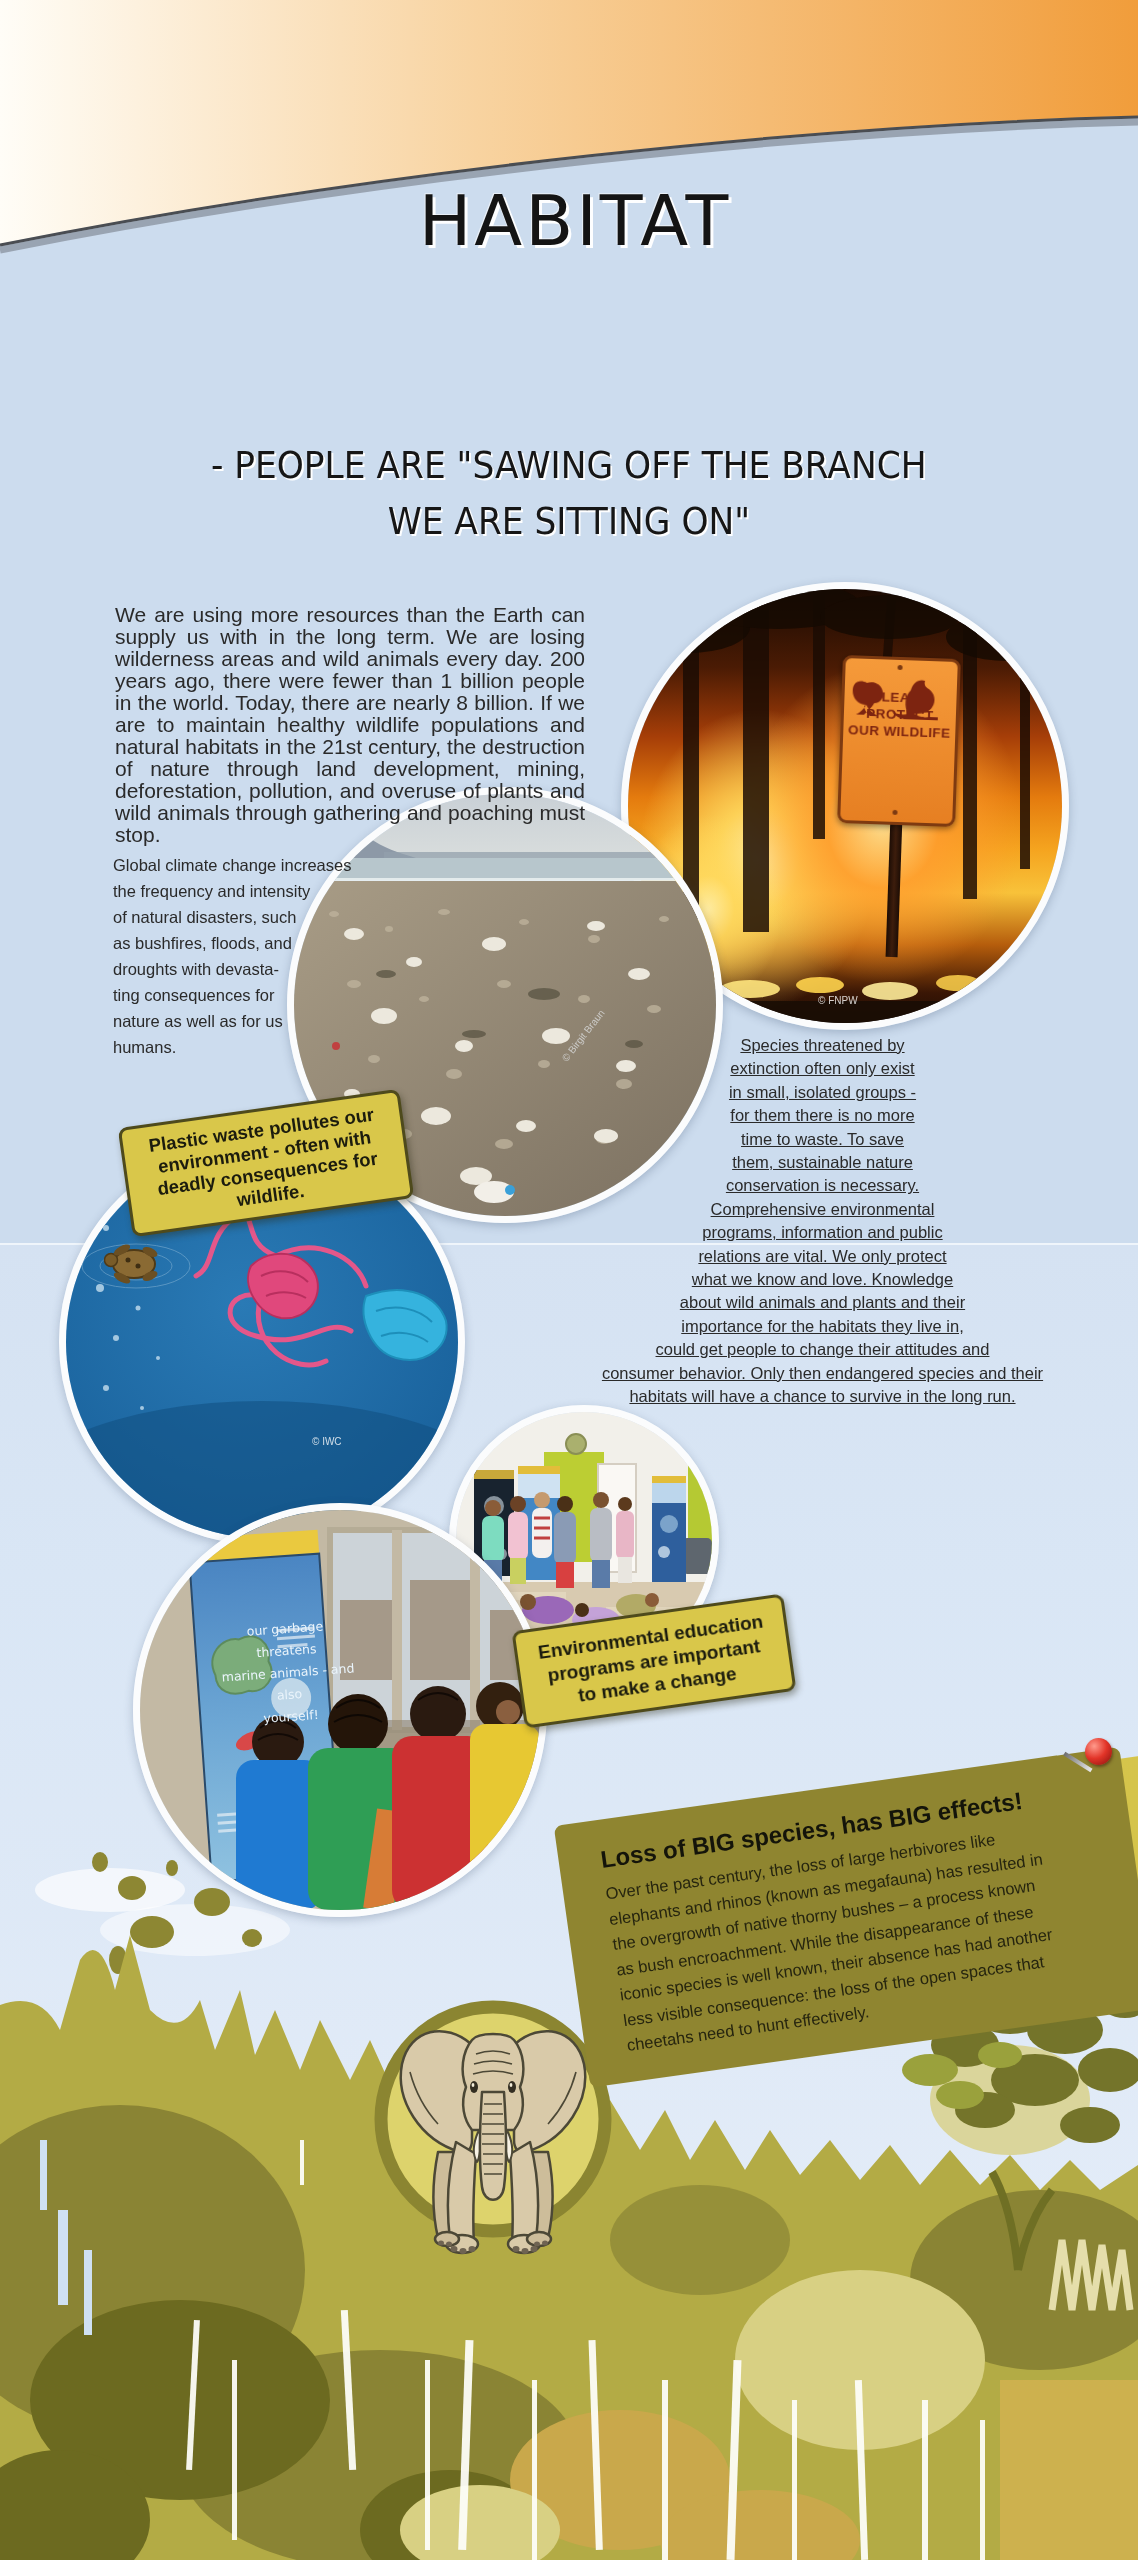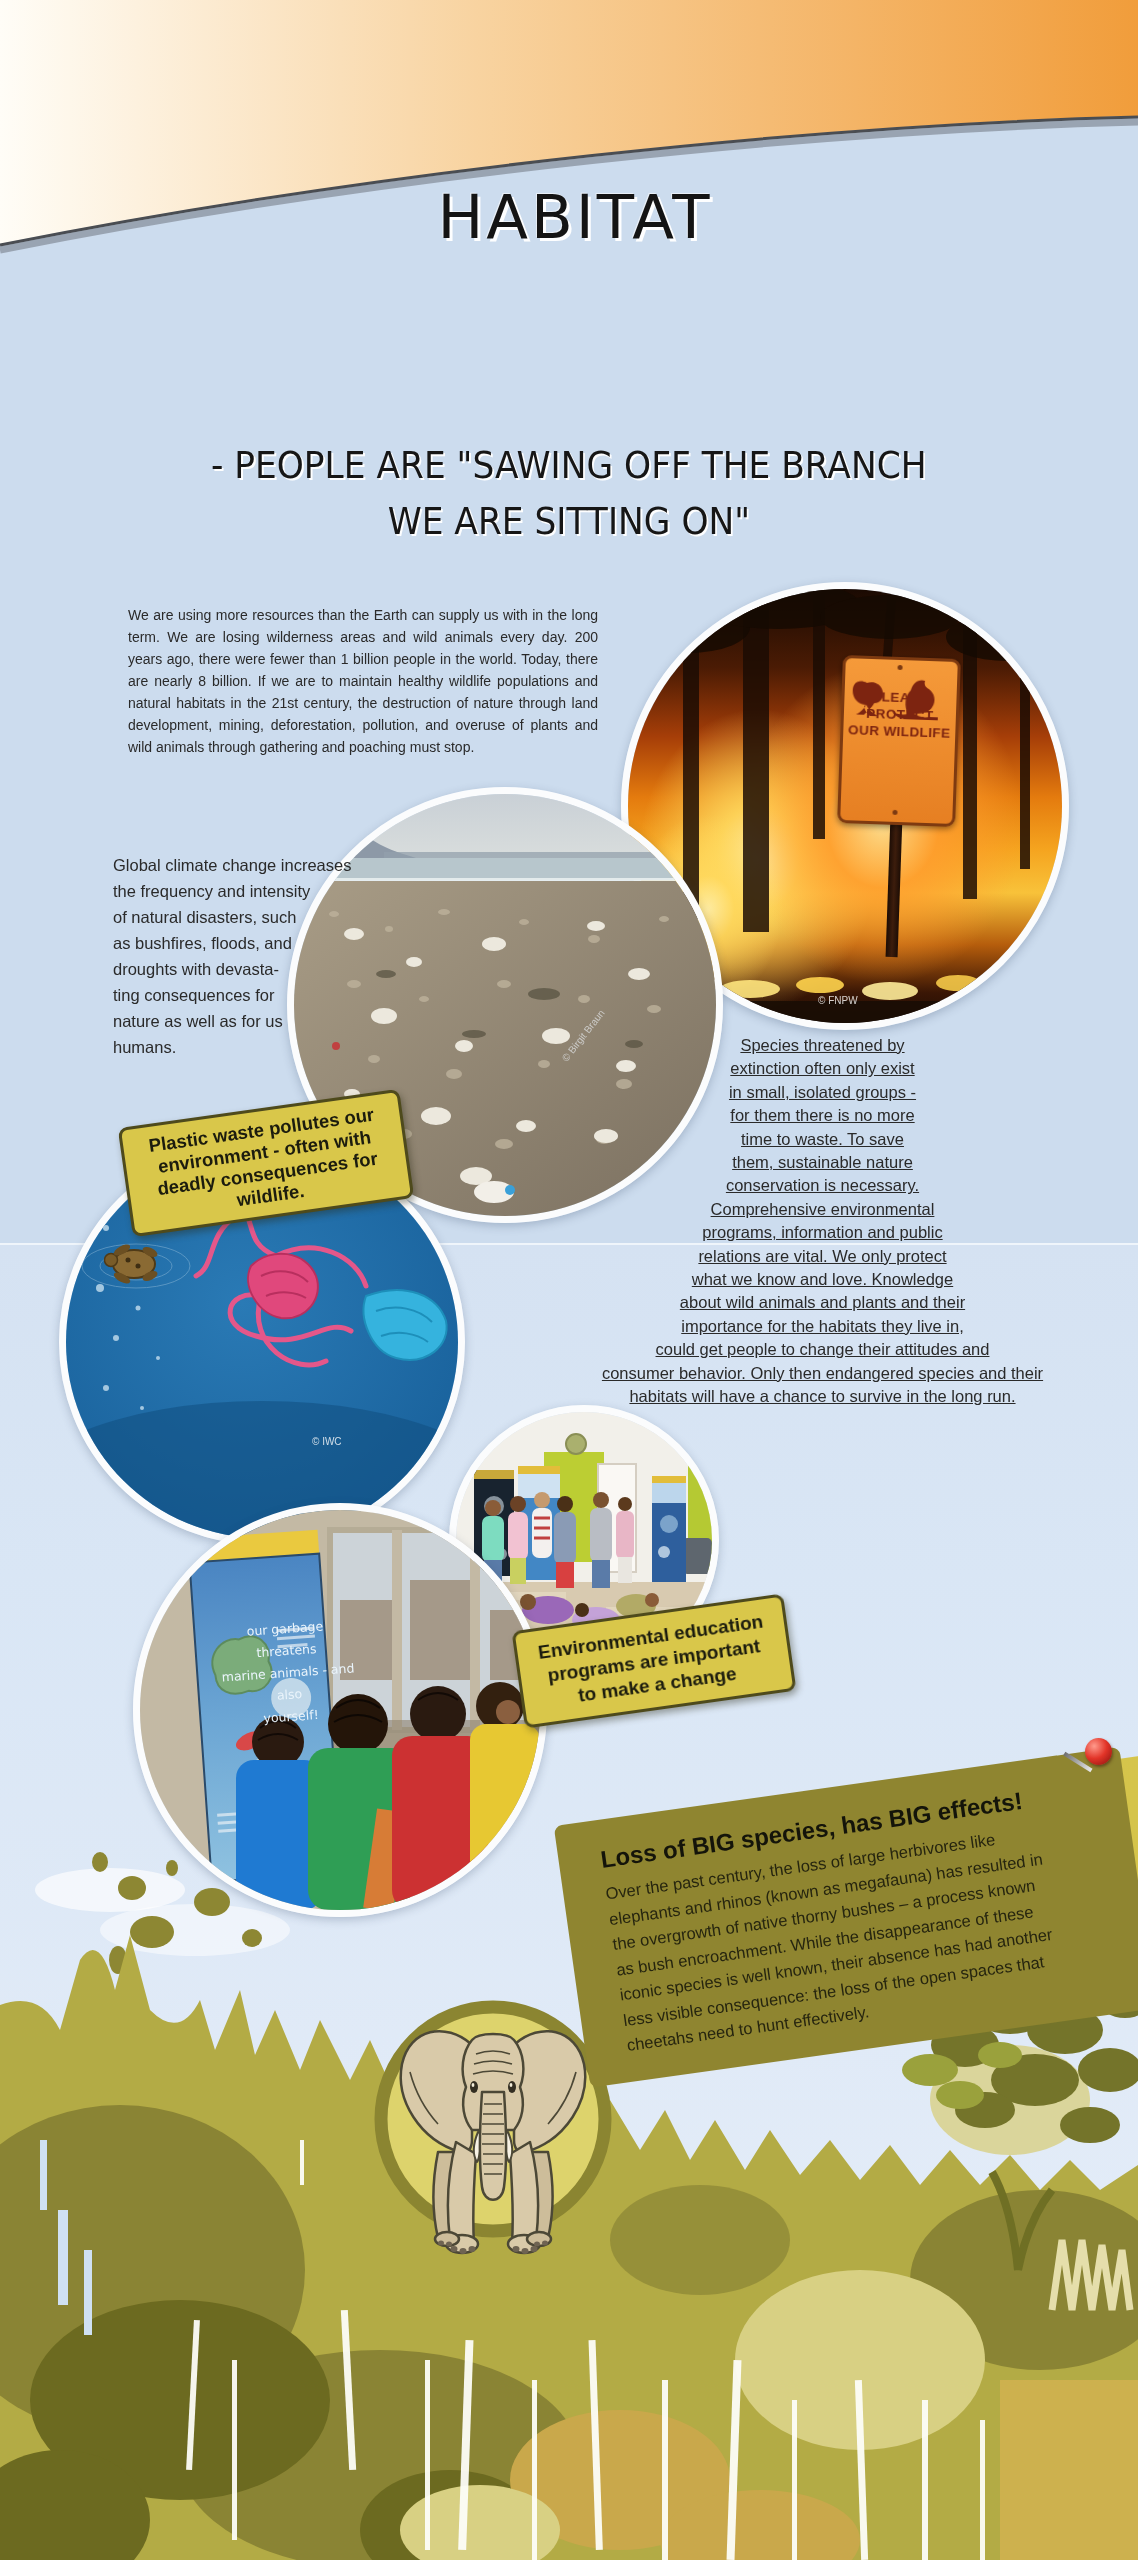--- a/index.html
+++ b/index.html
@@ -16,30 +16,30 @@
     background:linear-gradient(180deg,#d5e2f2 0%,#d9e6f5 25%,#e0eaf7 60%,#e7eff9 100%);
     border-top:2px solid rgba(240,246,252,.85);}
 
   
   .banner{left:0;top:0;width:1138px;height:260px;z-index:2;}
 
   
   .title{left:0;top:186px;width:1138px;text-align:center;z-index:5;
     font-family:"DejaVu Sans",sans-serif;color:#141414;line-height:1.02;
     text-shadow:3px 3px 0 rgba(255,255,255,.95),-1px -1px 0 rgba(255,255,255,.55);}
-  .title .t1{font-size:61px;letter-spacing:3px;padding-left:12px;}
+  .title .t1{font-size:70px;letter-spacing:3px;padding-left:12px;}
   .title .t2{font-size:95px;display:inline-block;transform:scaleX(.86);letter-spacing:1px;}
   .subtitle{left:0;top:438px;width:1138px;text-align:center;z-index:5;
     font-family:"DejaVu Sans",sans-serif;color:#161616;font-size:37px;line-height:1.5;
     text-shadow:2px 2px 0 rgba(255,255,255,.95);}
   .subtitle span{display:inline-block;transform:scaleX(.93);}
 
   
   .para{z-index:5;color:#2a2a2a;}
-  .p-intro{left:128px;top:604px;width:470px;font-size:14px;line-height:22px;text-align:justify;}
+  .p-intro{left:115px;top:604px;width:470px;font-size:21px;line-height:22px;text-align:justify;}
   .p-climate{left:113px;top:852px;width:330px;font-size:16.5px;line-height:26px;}
   .p-species{left:545px;top:1034px;width:555px;font-size:16.5px;line-height:23.4px;text-align:center;text-decoration:underline;}
 
   
   .circle{border-radius:50%;border:7px solid #fbfcfd;overflow:hidden;
     box-shadow:0 3px 10px rgba(40,60,90,.25);}
   .c-fire{left:621px;top:582px;width:434px;height:434px;z-index:2;}
   .c-beach{left:287px;top:787px;width:422px;height:422px;z-index:2;}
   .c-turtle{left:59px;top:1139px;width:392px;height:392px;z-index:3;}
   .c-edu{left:449px;top:1405px;width:256px;height:256px;z-index:3;}

